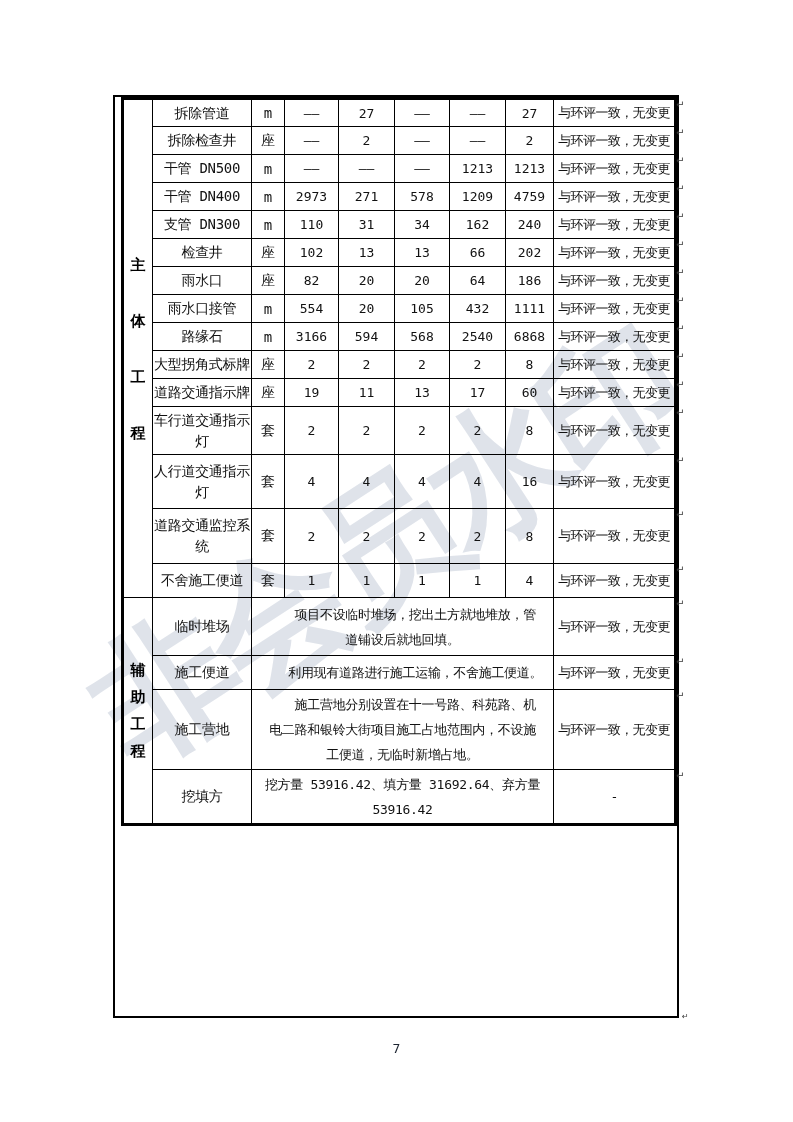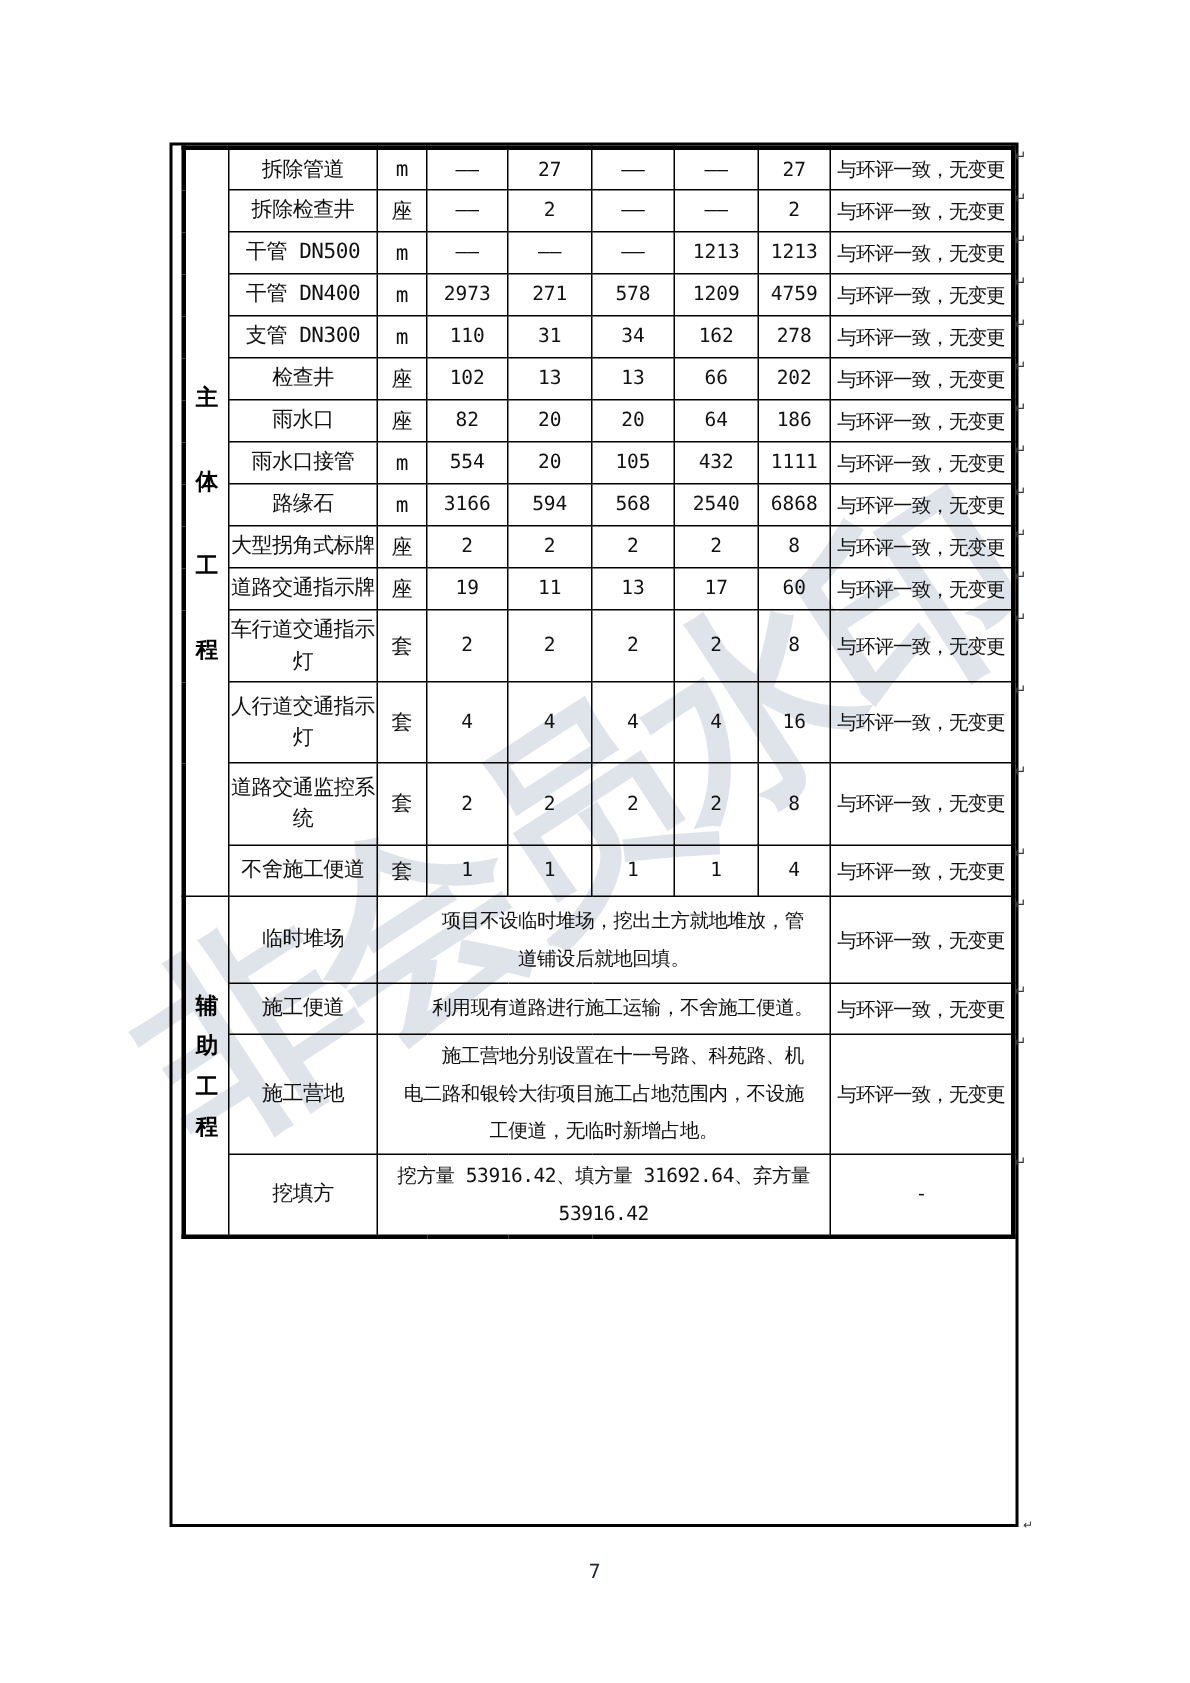--- a/index.html
+++ b/index.html
@@ -115,21 +115,21 @@
         <td class="total-cell">4759</td>
         <td class="remark-cell">与环评一致，无变更</td>
       </tr>
       <tr style="height: 28px;">
         <td class="name-cell">支管 DN300</td>
         <td class="unit-cell">m</td>
         <td class="value-cell">110</td>
         <td class="value-cell">31</td>
         <td class="value-cell">34</td>
         <td class="value-cell">162</td>
-        <td class="total-cell">278</td>
+        <td class="total-cell">240</td>
         <td class="remark-cell">与环评一致，无变更</td>
       </tr>
       <tr style="height: 28px; margin-left: 23px;">
         <td class="name-cell">检查井</td>
         <td class="unit-cell">座</td>
         <td class="value-cell">102</td>
         <td class="value-cell">13</td>
         <td class="value-cell">13</td>
         <td class="value-cell">66</td>
         <td class="total-cell">202</td>

